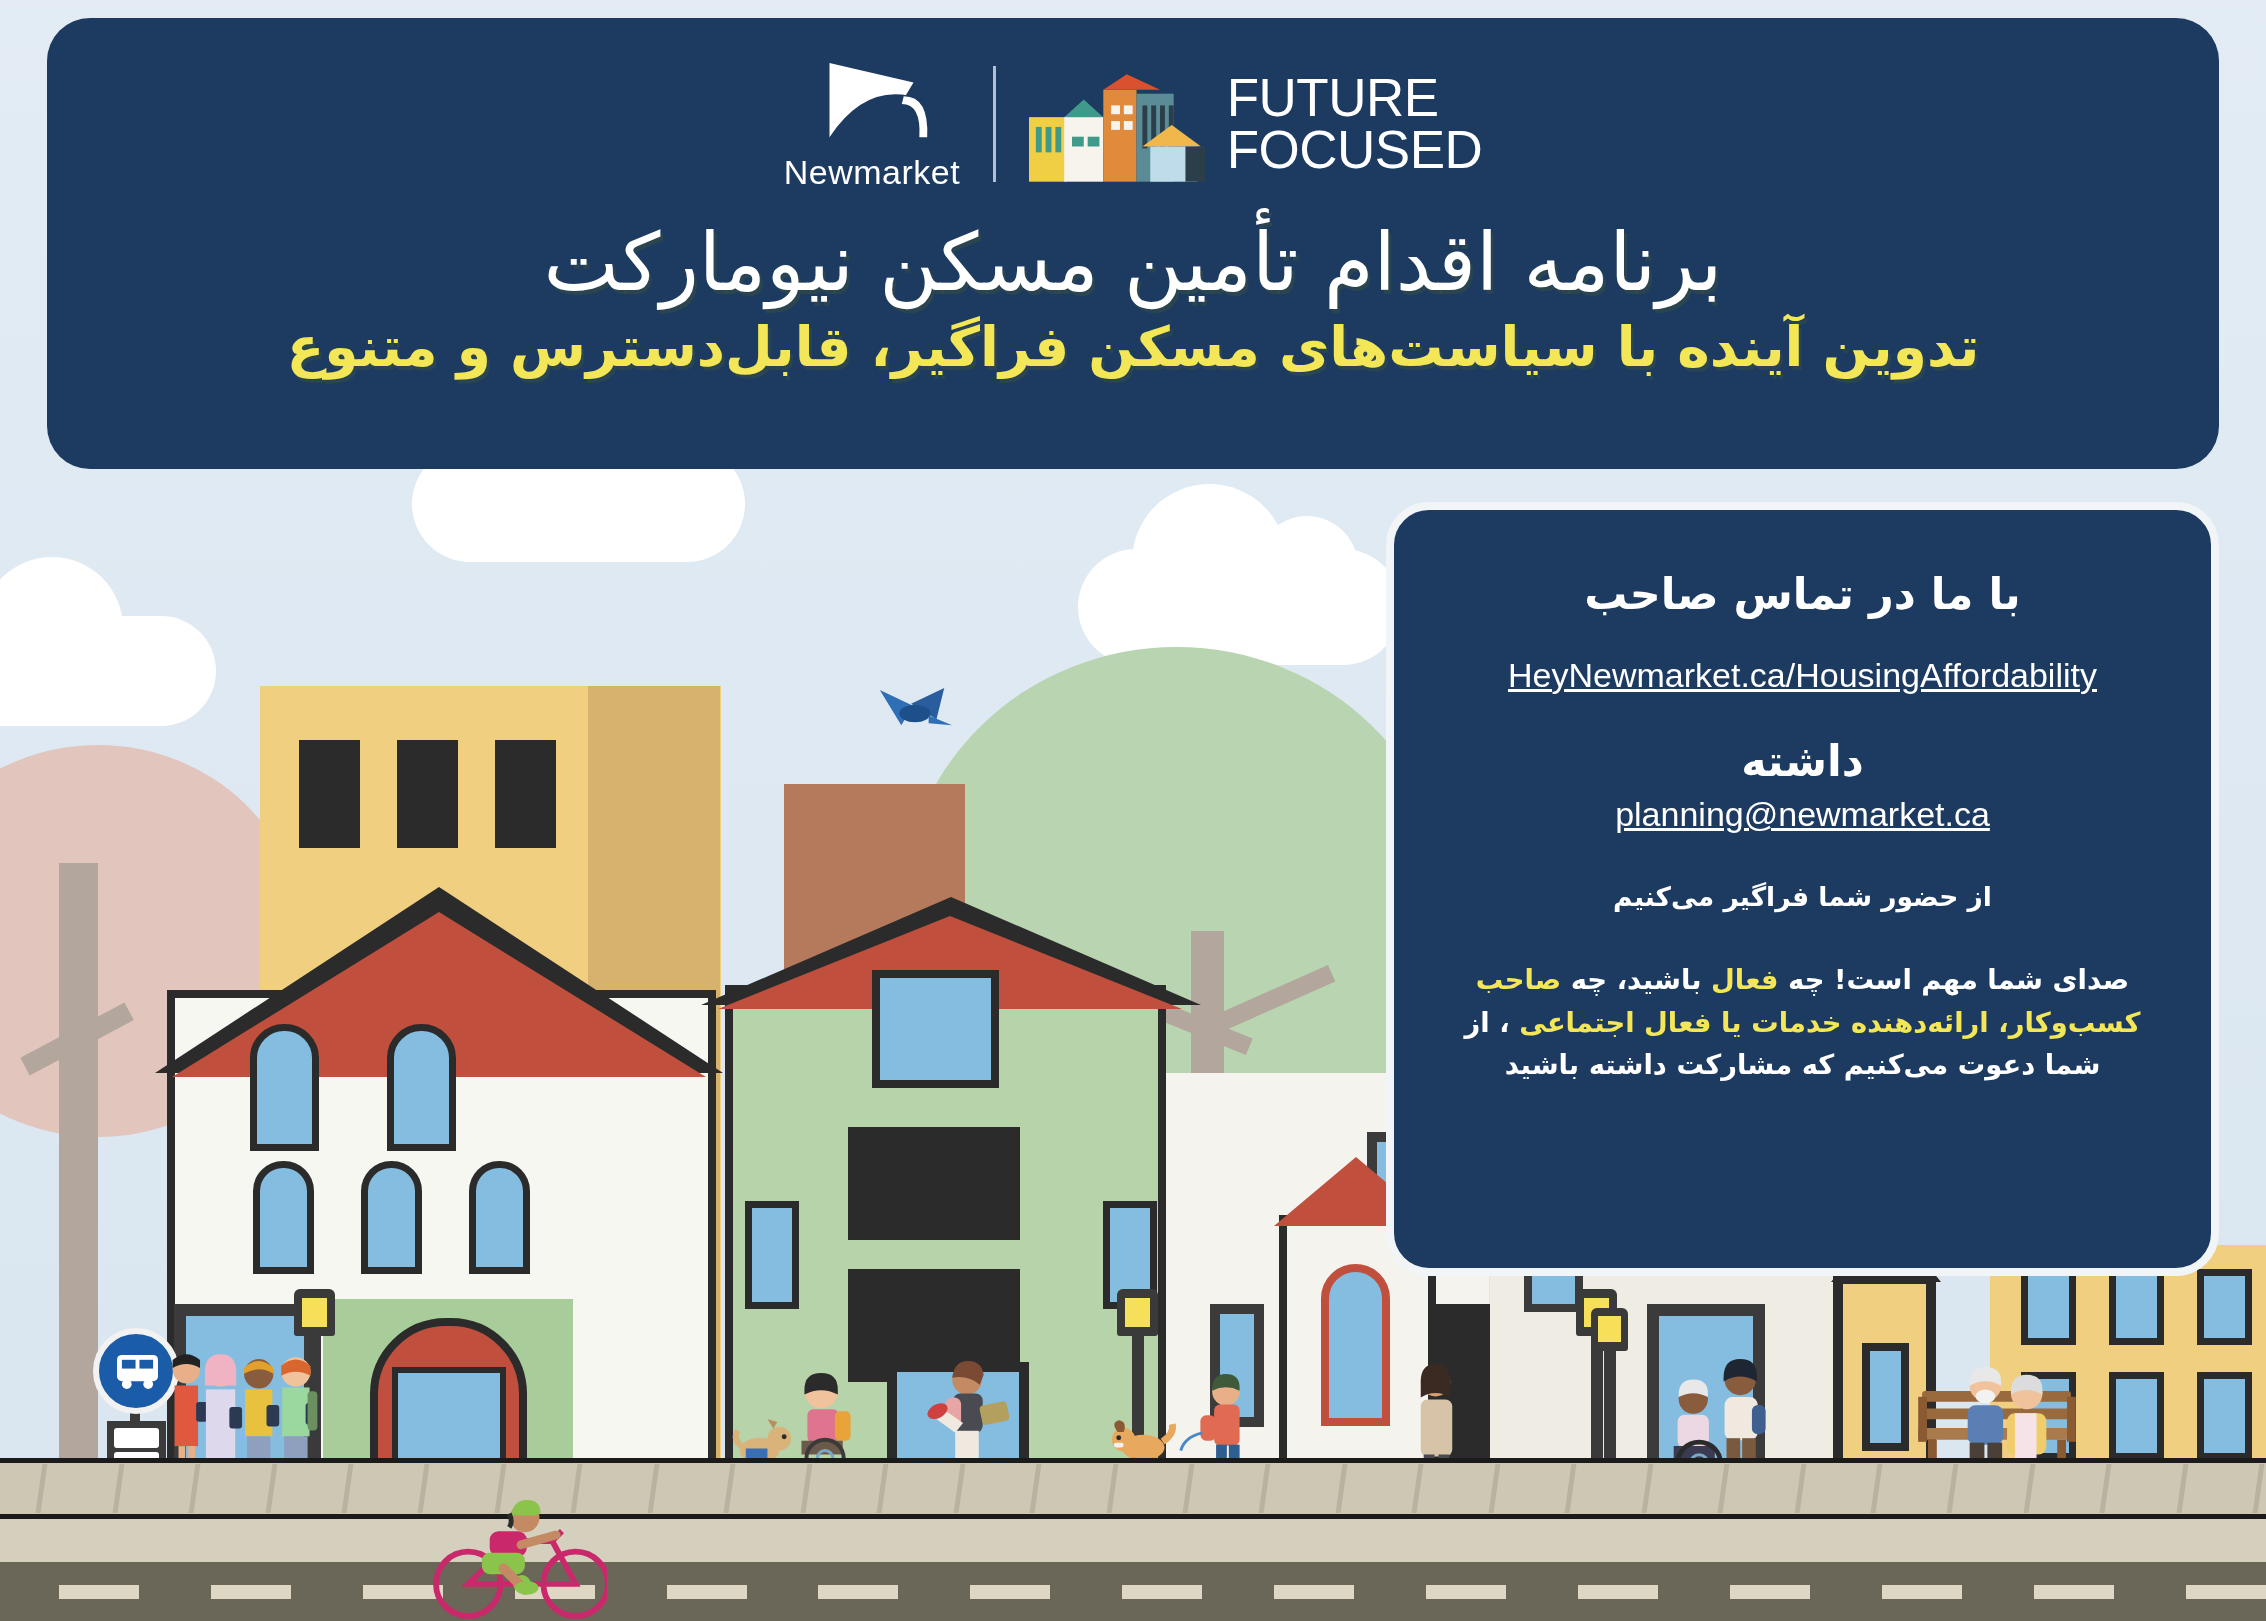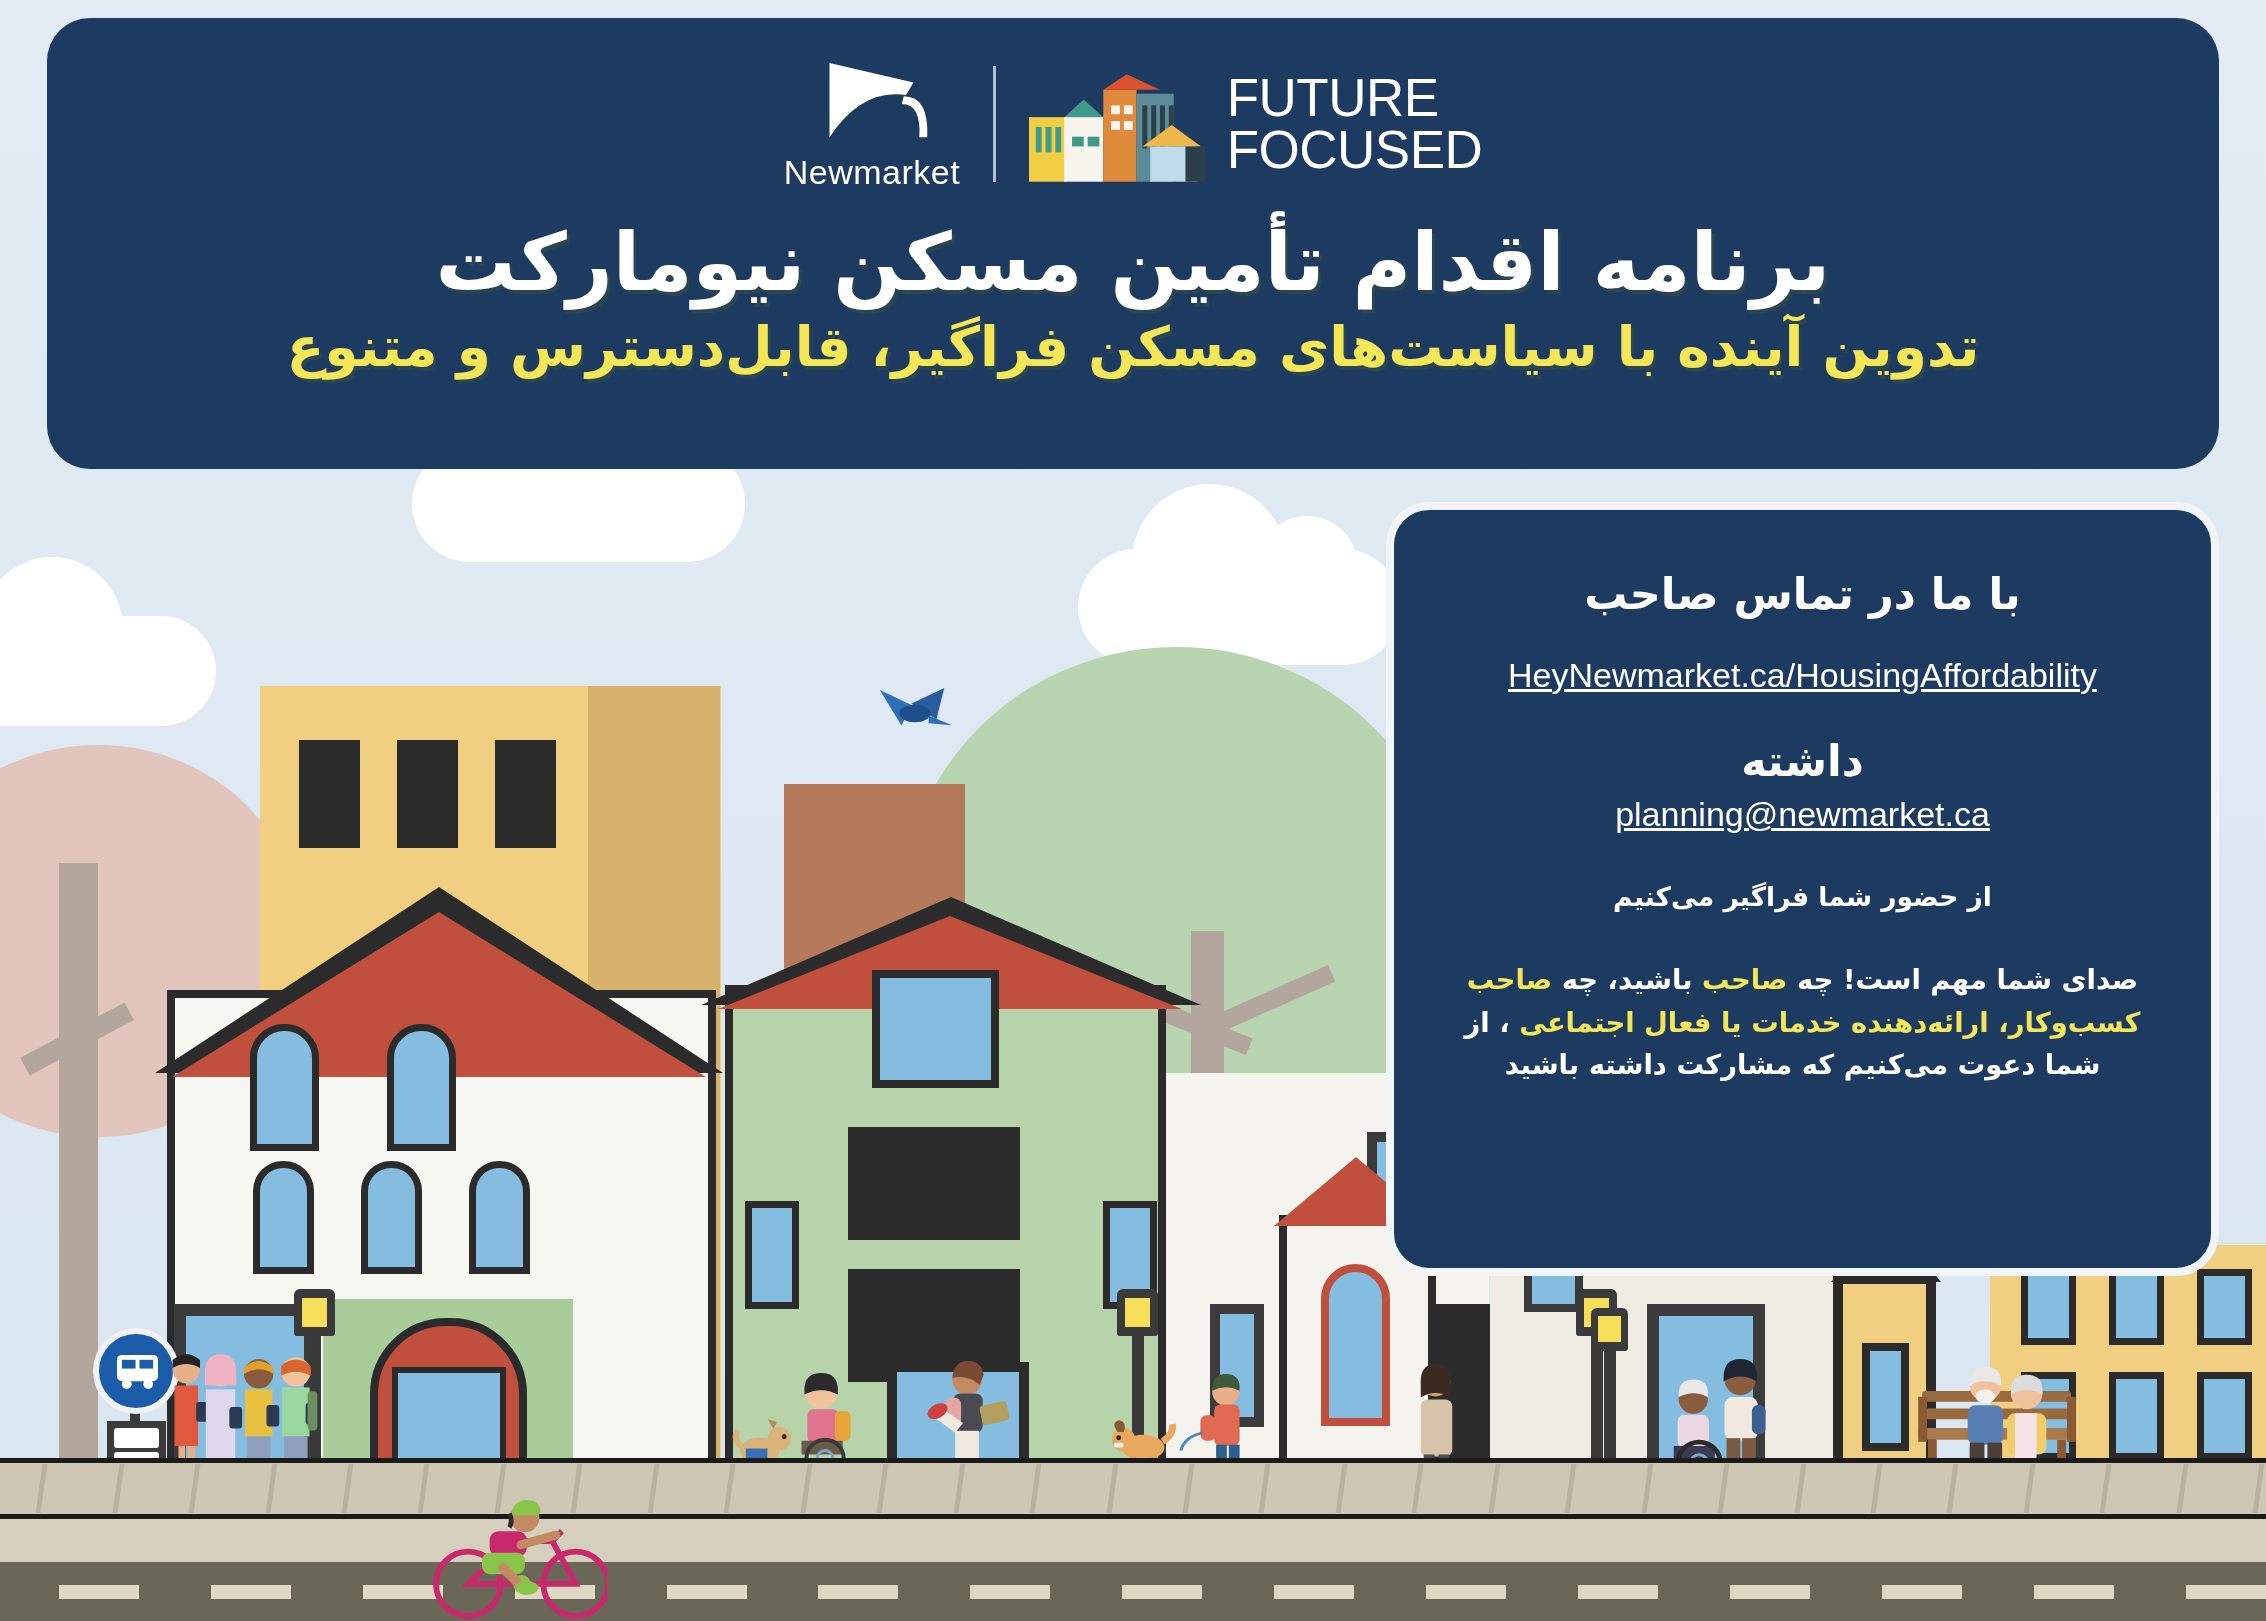--- a/index.html
+++ b/index.html
@@ -31,21 +31,21 @@
   .nm-word { color: #ffffff; font-size: 34px; letter-spacing: 0.5px; font-weight: 300;
              font-family: "Liberation Sans", sans-serif; margin-top: 6px; }
   .logo-div { width: 2.9px; height: 116px; background: #cfd8e4; opacity:.85; }
   .ff-logo { display: flex; align-items: center; gap: 21.6px; }
   .ff-text { color: #fff; font-weight: normal; font-size: 53px; line-height: .98;
              font-family: "Liberation Sans", sans-serif; letter-spacing: -0.5px; }
 
   .title-main {
     margin-top: 29px;
     color: #ffffff;
-    font-size: 80px; font-weight: bold; direction: rtl;
+    font-size: 80px; font-weight: normal; direction: rtl;
     text-shadow: 2.9px 3.9px 0 rgba(60,85,60,.45);
     line-height: 1.15; text-align: center; white-space: nowrap;
   }
   .title-sub {
     margin-top: 7.8px;
     color: #f3e757;
     font-size: 55px; font-weight: bold; direction: rtl;
     text-shadow: 2.9px 3.9px 0 rgba(60,85,60,.38);
     line-height: 1.15; text-align: center; white-space: nowrap;
   }
@@ -536,18 +536,18 @@
     <div class="title-sub">تدوین آینده با سیاست‌های مسکن فراگیر، قابل‌دسترس و متنوع</div>
   </div>
 
   <div class="contact-card">
     <div class="cc-h1">با ما در تماس صاحب</div>
     <a class="cc-url" style="display:block;color:#fff;">HeyNewmarket.ca/HousingAffordability</a>
     <div class="cc-h2">داشته</div>
     <a class="cc-mail" style="display:block;color:#fff;">planning@newmarket.ca</a>
     <div class="cc-welcome">از حضور شما فراگیر می‌کنیم</div>
     <div class="cc-para">
-      <span>صدای شما مهم است! چه </span><span class="hl">صاحب</span><span> باشید، چه </span><span class="hl">صاحب کسب‌وکار، ارائه‌دهنده خدمات یا فعال اجتماعی</span><span> ، از شما دعوت می‌کنیم که مشارکت داشته باشید</span>
+      <span>صدای شما مهم است! چه </span><span class="hl">فعال</span><span> باشید، چه </span><span class="hl">صاحب کسب‌وکار، ارائه‌دهنده خدمات یا فعال اجتماعی</span><span> ، از شما دعوت می‌کنیم که مشارکت داشته باشید</span>
     </div>
   </div>
 
 </div>
 
 
 </body></html>

